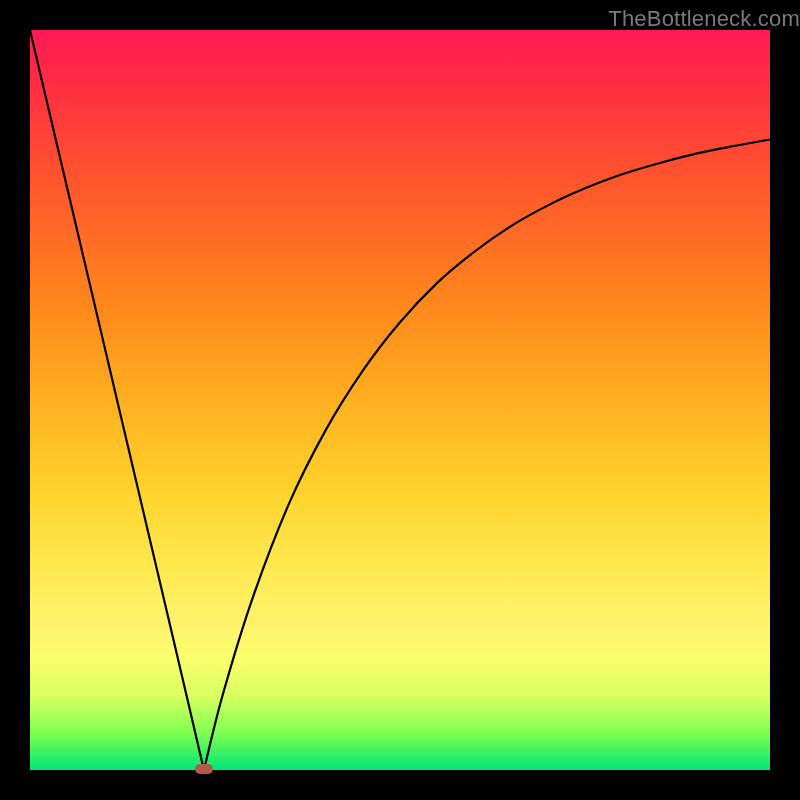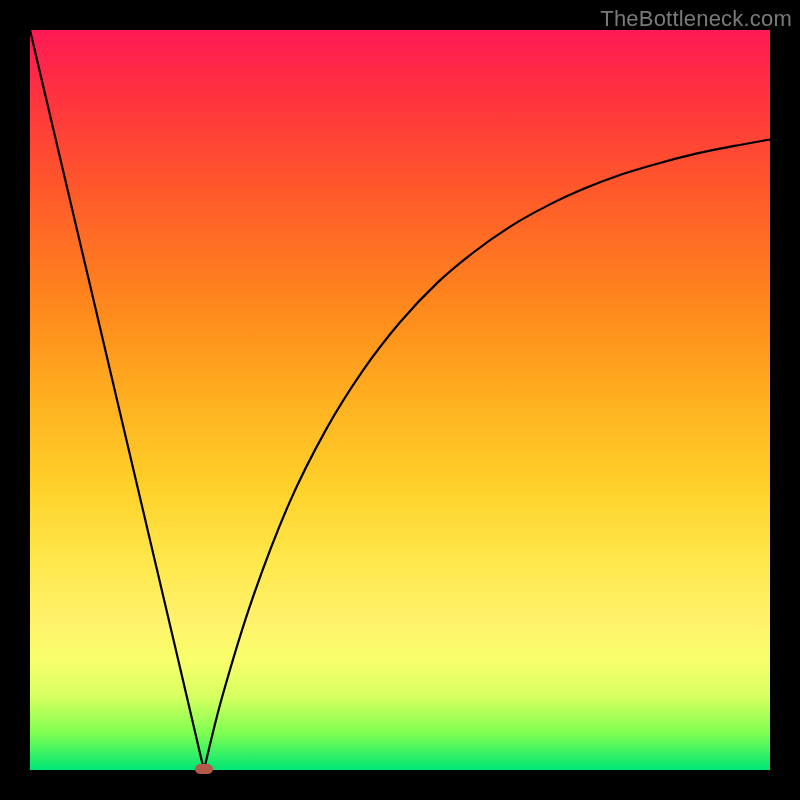--- a/index.html
+++ b/index.html
@@ -44,21 +44,21 @@
     position: absolute;
     left: 0;
     top: 0;
     width: 740px;
     height: 740px;
     overflow: visible;
   }
   .watermark {
     position: absolute;
     top: 6px;
-    right: 8px;
+    right: 0;
     color: #7a7a7a;
     font-size: 22px;
     font-weight: 500;
     letter-spacing: 0.2px;
     user-select: none;
   }
   .marker {
     position: absolute;
     width: 18px;
     height: 10px;

